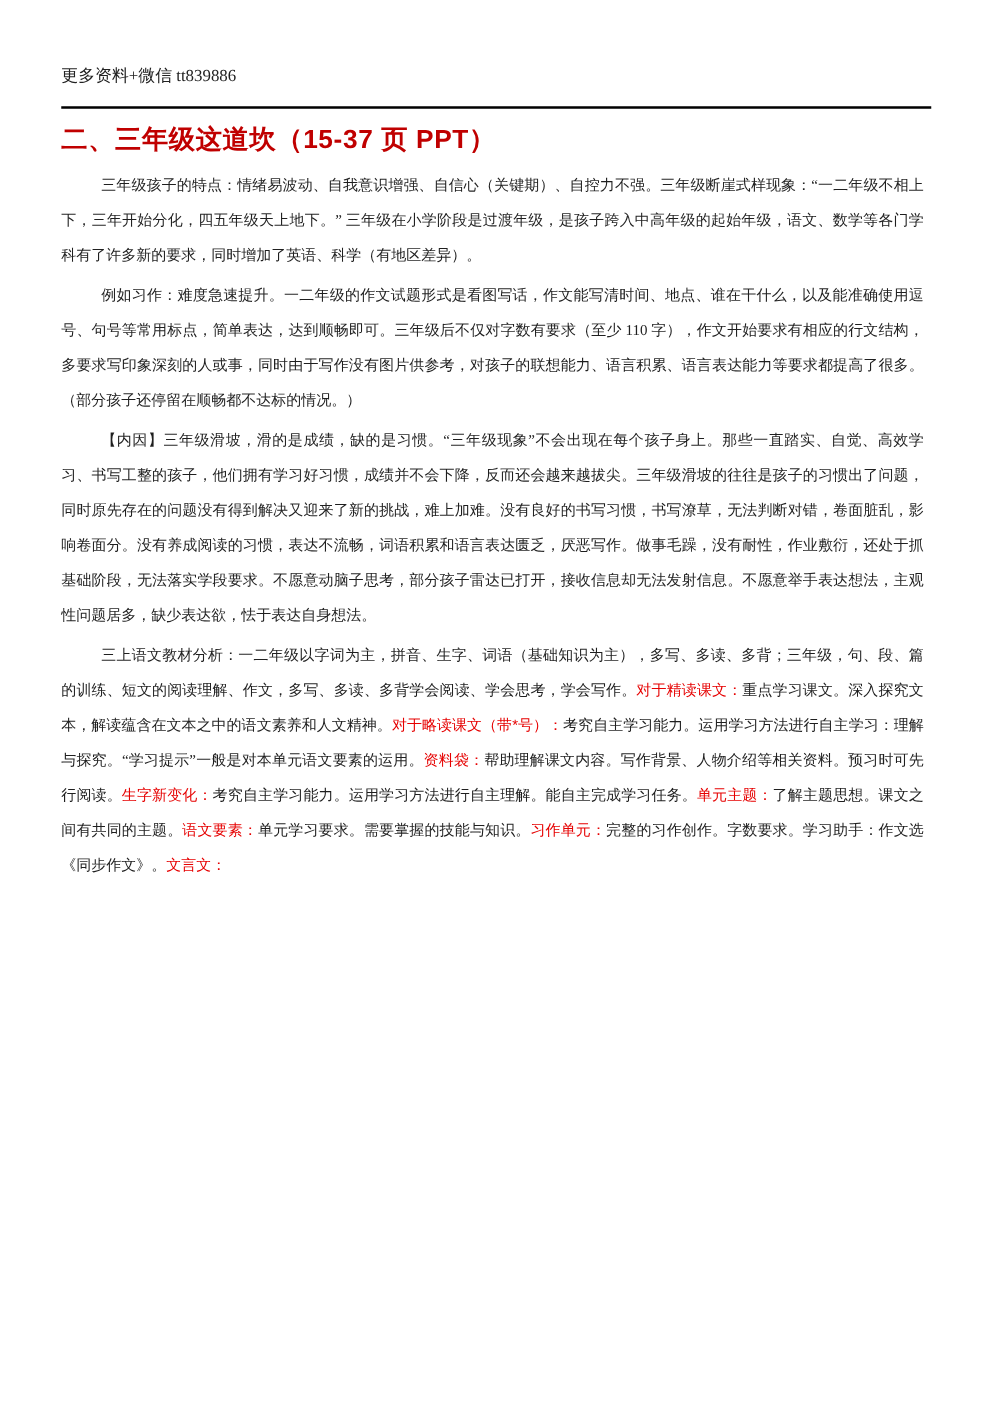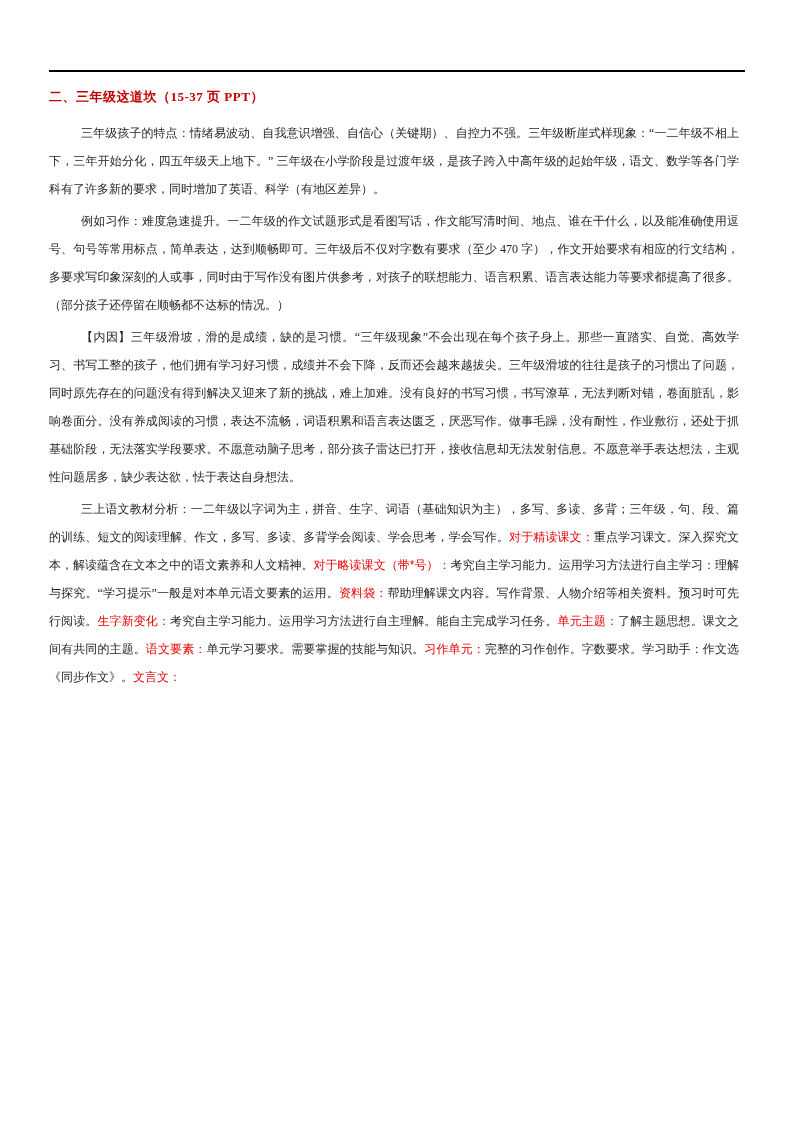--- a/index.html
+++ b/index.html
@@ -22,23 +22,23 @@
     font-size: 13.5px;
     line-height: 15px;
     color: #222222;
   }
   .divider {
     border: none;
     border-top: 2px solid #000000;
     margin: 17px 0 0 0;
   }
   .doc-title {
-    font-family: Liberation Serif, serif;
+    font-family: Liberation Sans, sans-serif;
     font-weight: bold;
-    font-size: 13px;
+    font-size: 21px;
     line-height: 27px;
     color: var(--title-red, #c00000);
     margin: 11px 0 0 0;
     letter-spacing: 0.5px;
   }
   .doc-body {
     margin-top: 9px;
   }
   .para {
     font-size: 12px;
@@ -53,21 +53,22 @@
   .run-red {
     color: var(--term-red, #e60000);
     font-weight: normal;
     font-family: "Liberation Sans", "DejaVu Sans", sans-serif;
   }
 </style>
 </head>
 <body>
 
 <div class="page">
+  <div class="header-note">更多资料+微信 tt839886</div>
   <hr class="divider">
   <h1 class="doc-title">二、三年级这道坎（15-37 页 PPT）</h1>
   <div class="doc-body" id="doc-body">
       <p class="para"><span class="run">三年级孩子的特点：情绪易波动、自我意识增强、自信心（关键期）、自控力不强。三年级断崖式样现象：“一二年级不相上下，三年开始分化，四五年级天上地下。” 三年级在小学阶段是过渡年级，是孩子跨入中高年级的起始年级，语文、数学等各门学科有了许多新的要求，同时增加了英语、科学（有地区差异）。</span></p>
-      <p class="para"><span class="run">例如习作：难度急速提升。一二年级的作文试题形式是看图写话，作文能写清时间、地点、谁在干什么，以及能准确使用逗号、句号等常用标点，简单表达，达到顺畅即可。三年级后不仅对字数有要求（至少 470 字），作文开始要求有相应的行文结构，多要求写印象深刻的人或事，同时由于写作没有图片供参考，对孩子的联想能力、语言积累、语言表达能力等要求都提高了很多。（部分孩子还停留在顺畅都不达标的情况。）</span></p>
+      <p class="para"><span class="run">例如习作：难度急速提升。一二年级的作文试题形式是看图写话，作文能写清时间、地点、谁在干什么，以及能准确使用逗号、句号等常用标点，简单表达，达到顺畅即可。三年级后不仅对字数有要求（至少 110 字），作文开始要求有相应的行文结构，多要求写印象深刻的人或事，同时由于写作没有图片供参考，对孩子的联想能力、语言积累、语言表达能力等要求都提高了很多。（部分孩子还停留在顺畅都不达标的情况。）</span></p>
       <p class="para"><span class="run">【内因】三年级滑坡，滑的是成绩，缺的是习惯。“三年级现象”不会出现在每个孩子身上。那些一直踏实、自觉、高效学习、书写工整的孩子，他们拥有学习好习惯，成绩并不会下降，反而还会越来越拔尖。三年级滑坡的往往是孩子的习惯出了问题，同时原先存在的问题没有得到解决又迎来了新的挑战，难上加难。没有良好的书写习惯，书写潦草，无法判断对错，卷面脏乱，影响卷面分。没有养成阅读的习惯，表达不流畅，词语积累和语言表达匮乏，厌恶写作。做事毛躁，没有耐性，作业敷衍，还处于抓基础阶段，无法落实学段要求。不愿意动脑子思考，部分孩子雷达已打开，接收信息却无法发射信息。不愿意举手表达想法，主观性问题居多，缺少表达欲，怯于表达自身想法。</span></p>
       <p class="para"><span class="run">三上语文教材分析：一二年级以字词为主，拼音、生字、词语（基础知识为主），多写、多读、多背；三年级，句、段、篇的训练、短文的阅读理解、作文，多写、多读、多背学会阅读、学会思考，学会写作。</span><span class="run run-red">对于精读课文：</span><span class="run">重点学习课文。深入探究文本，解读蕴含在文本之中的语文素养和人文精神。</span><span class="run run-red">对于略读课文（带*号）：</span><span class="run">考究自主学习能力。运用学习方法进行自主学习：理解与探究。“学习提示”一般是对本单元语文要素的运用。</span><span class="run run-red">资料袋：</span><span class="run">帮助理解课文内容。写作背景、人物介绍等相关资料。预习时可先行阅读。</span><span class="run run-red">生字新变化：</span><span class="run">考究自主学习能力。运用学习方法进行自主理解。能自主完成学习任务。</span><span class="run run-red">单元主题：</span><span class="run">了解主题思想。课文之间有共同的主题。</span><span class="run run-red">语文要素：</span><span class="run">单元学习要求。需要掌握的技能与知识。</span><span class="run run-red">习作单元：</span><span class="run">完整的习作创作。字数要求。学习助手：作文选《同步作文》。</span><span class="run run-red">文言文：</span></p>
     </div>
 </div>
 
 </body></html>

